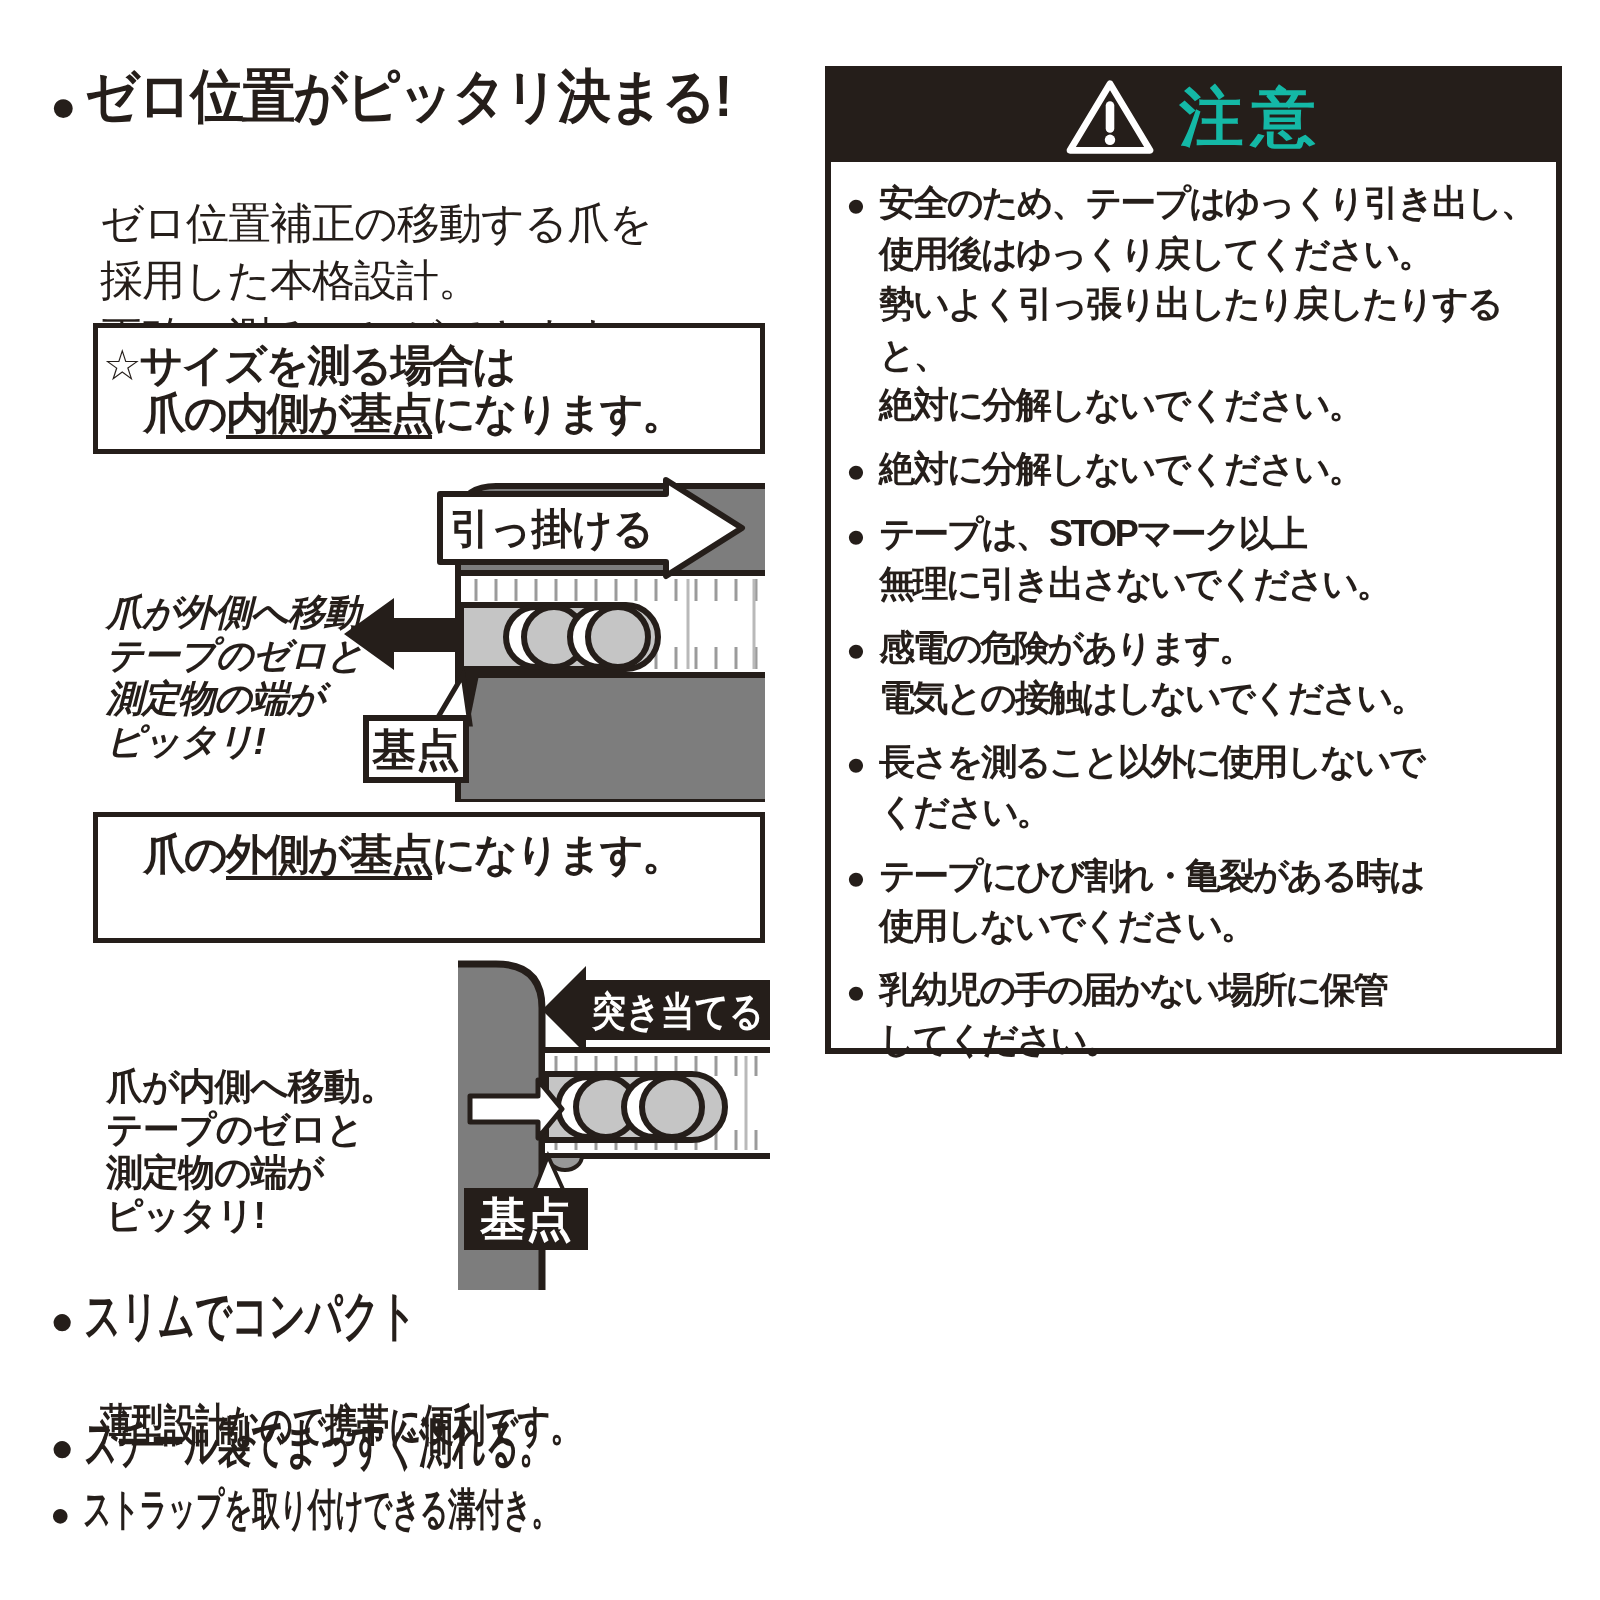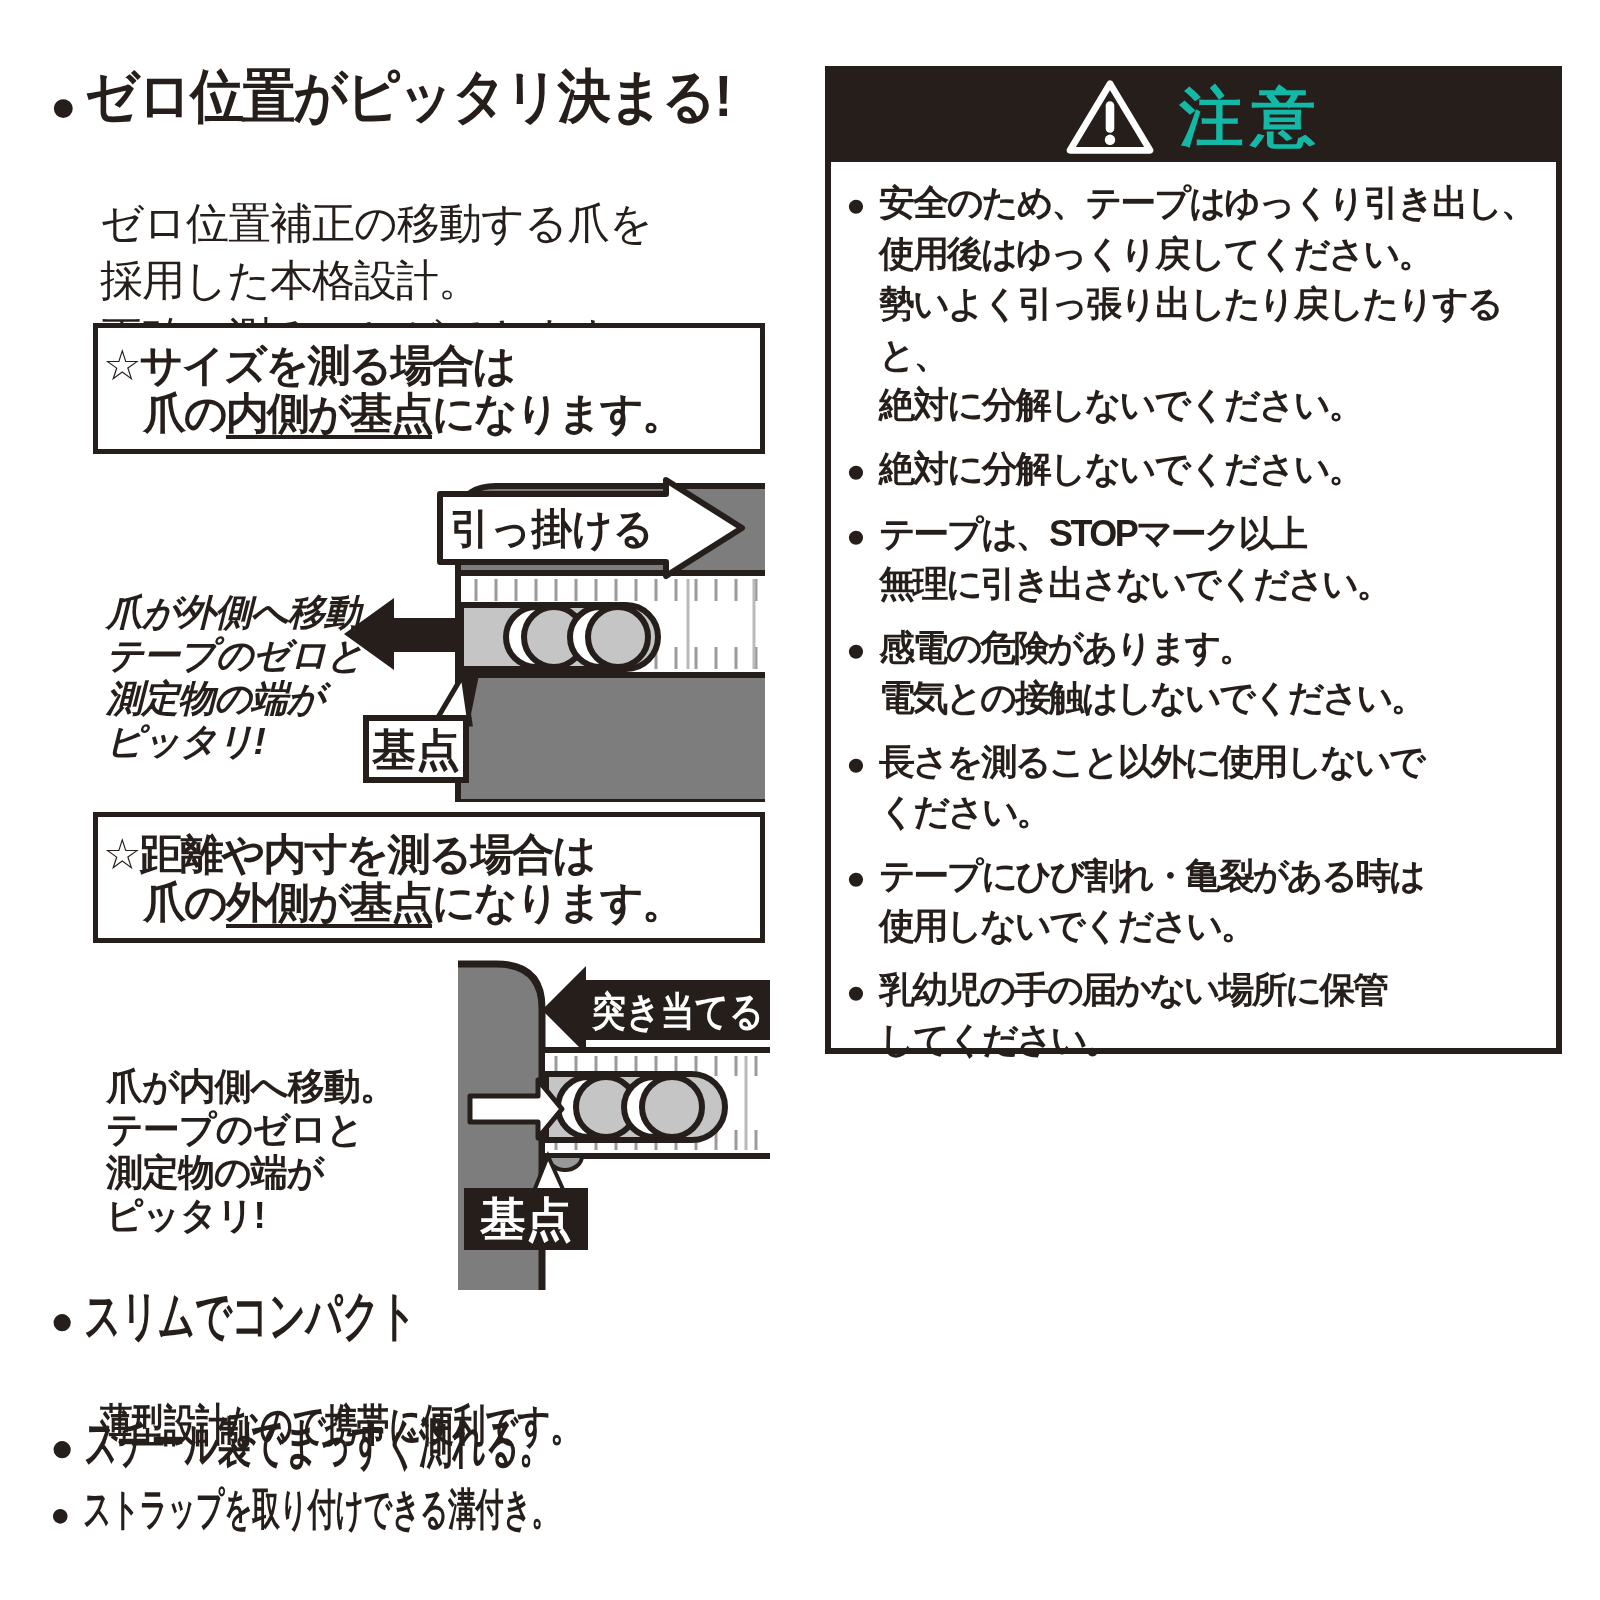--- a/index.html
+++ b/index.html
@@ -155,21 +155,20 @@
 
     <path d="M104,32 H330 V18 L406,66 L330,114 V100 H104 Z" fill="#ffffff" stroke="#251e1a" stroke-width="6" stroke-linejoin="round"></path>
     <text class="dlabel" x="114" y="81" font-size="42" textLength="204" lengthAdjust="spacingAndGlyphs" fill="#251e1a">引っ掛ける</text>
 
     <polygon points="98,262 134,262 127,213" fill="#ffffff" stroke="#251e1a" stroke-width="5"></polygon>
     <rect x="30" y="256" width="100" height="62" fill="#ffffff" stroke="#251e1a" stroke-width="6"></rect>
     <text class="dlabel" x="80" y="303" font-size="44" text-anchor="middle" fill="#251e1a">基点</text>
   </svg>
 
   <div class="abs note-box box2">
-    <div>☆距離や内寸を測る場合は</div>
     <div class="l2"><span>爪の</span><span class="em">外側が基点</span><span>になります。</span></div>
   </div>
 
   <p class="abs side-text side2 pre">爪が内側へ移動。
 テープのゼロと
 測定物の端が
 ピッタリ!</p>
 
   <svg class="abs dsvg d2" width="330" height="340" viewBox="0 0 330 340">
 

